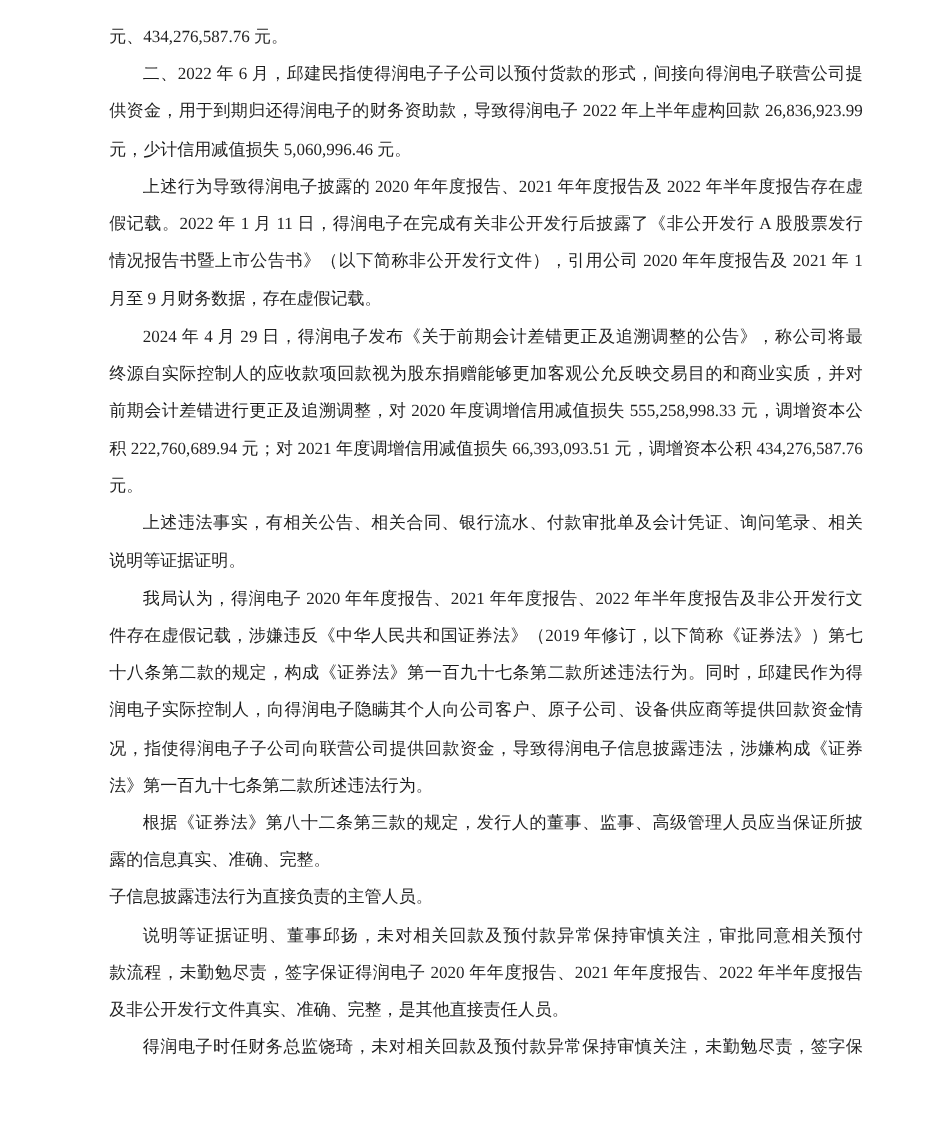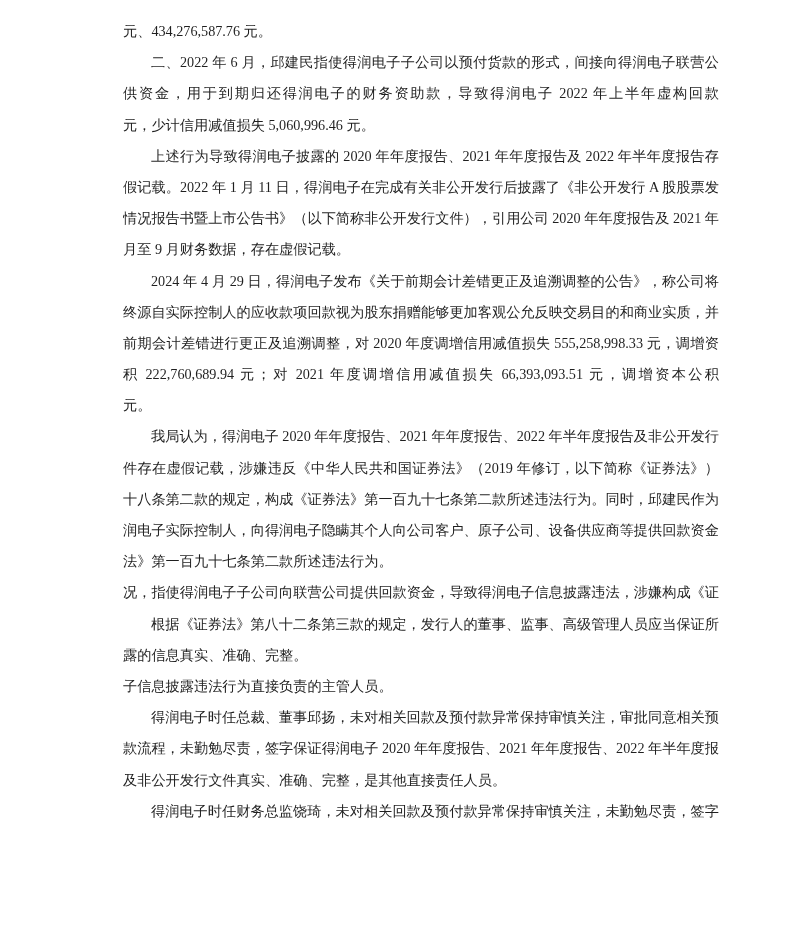--- a/index.html
+++ b/index.html
@@ -27,21 +27,20 @@
   .para {
     margin: 0;
     padding: 0;
   }
   .line {
     height: 31.2px;
     line-height: 31.2px;
     text-align: justify;
     text-align-last: justify;
     overflow: hidden;
-    margin-left: 32px;
   }
   .line.indent {
     text-indent: 28px;
   }
   .line.end {
     text-align: left;
     text-align-last: left;
   }
 </style>
 </head>
@@ -64,36 +63,40 @@
         <div class="line end">月至 9 月财务数据，存在虚假记载。</div>
       </div>
       <div class="para">
         <div class="line indent">2024 年 4 月 29 日，得润电子发布《关于前期会计差错更正及追溯调整的公告》，称公司将最</div>
         <div class="line">终源自实际控制人的应收款项回款视为股东捐赠能够更加客观公允反映交易目的和商业实质，并对</div>
         <div class="line">前期会计差错进行更正及追溯调整，对 2020 年度调增信用减值损失 555,258,998.33 元，调增资本公</div>
         <div class="line">积 222,760,689.94 元；对 2021 年度调增信用减值损失 66,393,093.51 元，调增资本公积 434,276,587.76</div>
         <div class="line end">元。</div>
       </div>
       <div class="para">
+        <div class="line indent">上述违法事实，有相关公告、相关合同、银行流水、付款审批单及会计凭证、询问笔录、相关</div>
+        <div class="line end">说明等证据证明。</div>
+      </div>
+      <div class="para">
         <div class="line indent">我局认为，得润电子 2020 年年度报告、2021 年年度报告、2022 年半年度报告及非公开发行文</div>
         <div class="line">件存在虚假记载，涉嫌违反《中华人民共和国证券法》（2019 年修订，以下简称《证券法》）第七</div>
         <div class="line">十八条第二款的规定，构成《证券法》第一百九十七条第二款所述违法行为。同时，邱建民作为得</div>
         <div class="line">润电子实际控制人，向得润电子隐瞒其个人向公司客户、原子公司、设备供应商等提供回款资金情</div>
+        <div class="line">况，指使得润电子子公司向联营公司提供回款资金，导致得润电子信息披露违法，涉嫌构成《证券</div>
         <div class="line end">法》第一百九十七条第二款所述违法行为。</div>
-        <div class="line">况，指使得润电子子公司向联营公司提供回款资金，导致得润电子信息披露违法，涉嫌构成《证券</div>
       </div>
       <div class="para">
         <div class="line indent">根据《证券法》第八十二条第三款的规定，发行人的董事、监事、高级管理人员应当保证所披</div>
         <div class="line end">露的信息真实、准确、完整。</div>
       </div>
       <div class="para">
         <div class="line end">子信息披露违法行为直接负责的主管人员。</div>
       </div>
       <div class="para">
-        <div class="line indent">得润电子时任总裁、董事邱扬，未对相关回款及预付款异常保持审慎关注，审批同意相关预付</div>
+        <div class="line indent">说明等证据证明、董事邱扬，未对相关回款及预付款异常保持审慎关注，审批同意相关预付</div>
         <div class="line">款流程，未勤勉尽责，签字保证得润电子 2020 年年度报告、2021 年年度报告、2022 年半年度报告</div>
         <div class="line end">及非公开发行文件真实、准确、完整，是其他直接责任人员。</div>
       </div>
       <div class="para">
         <div class="line indent">得润电子时任财务总监饶琦，未对相关回款及预付款异常保持审慎关注，未勤勉尽责，签字保</div>
       </div>
     </div>
 </div>
 
 </body></html>

